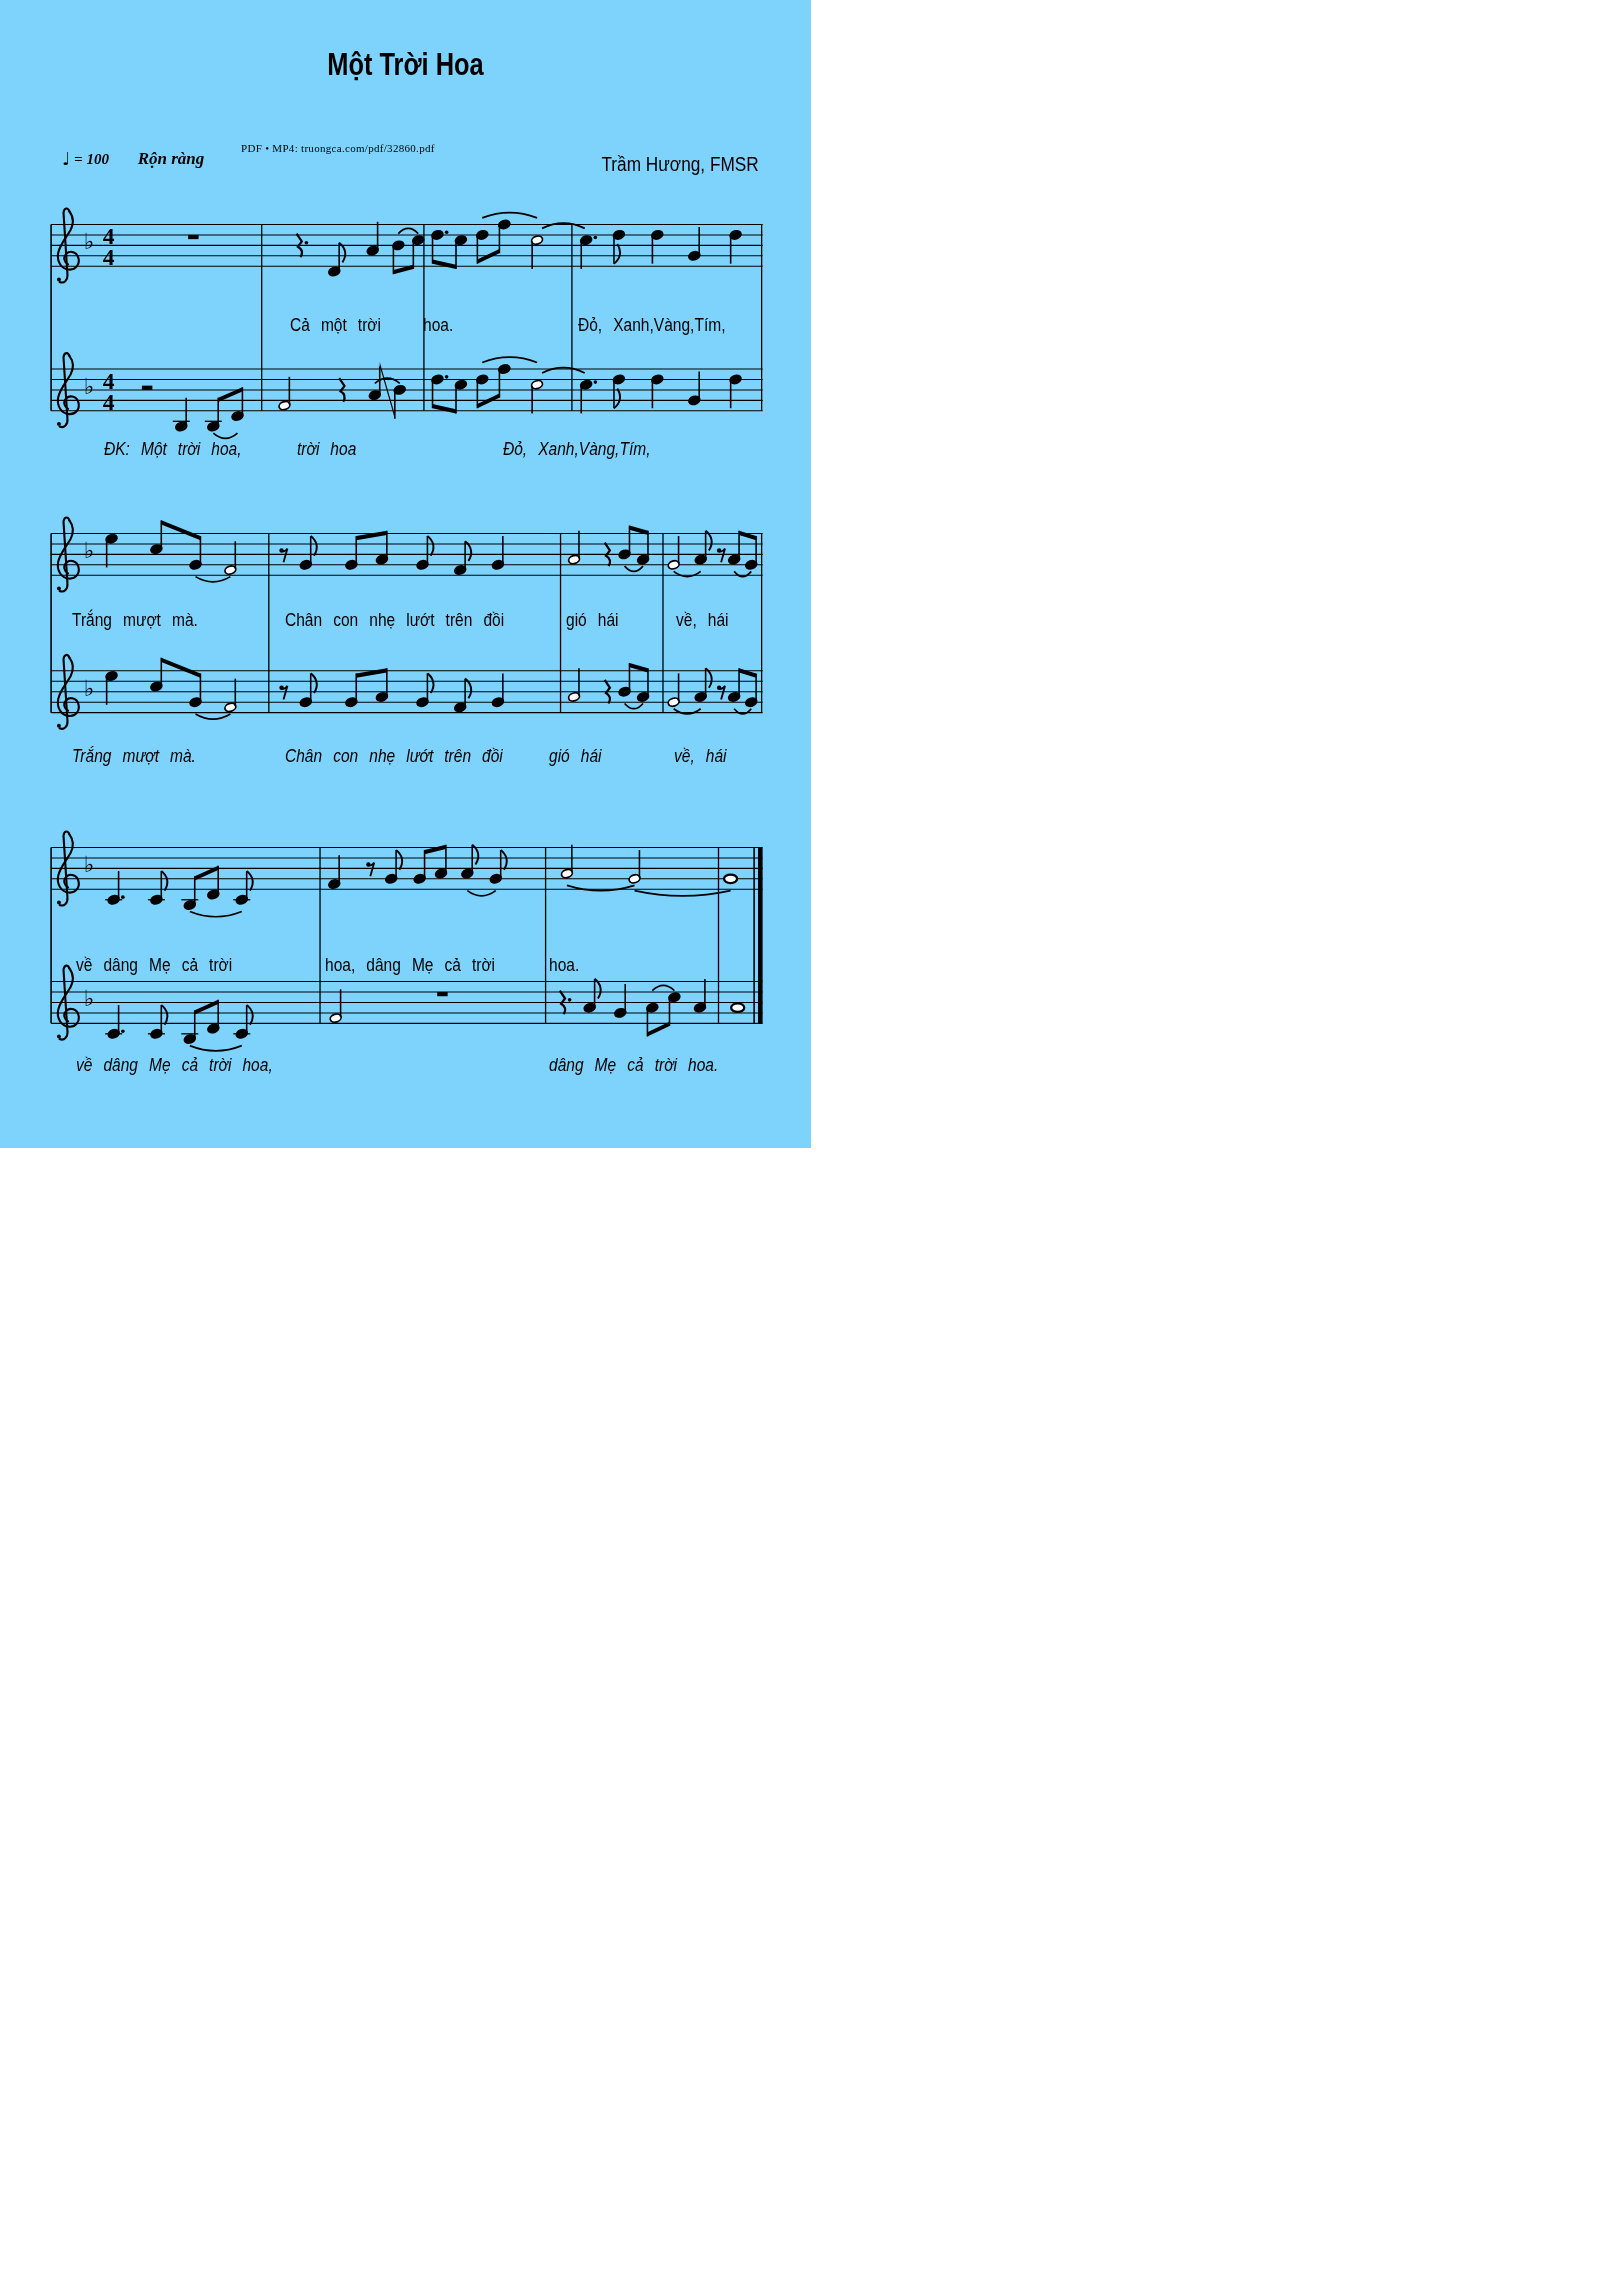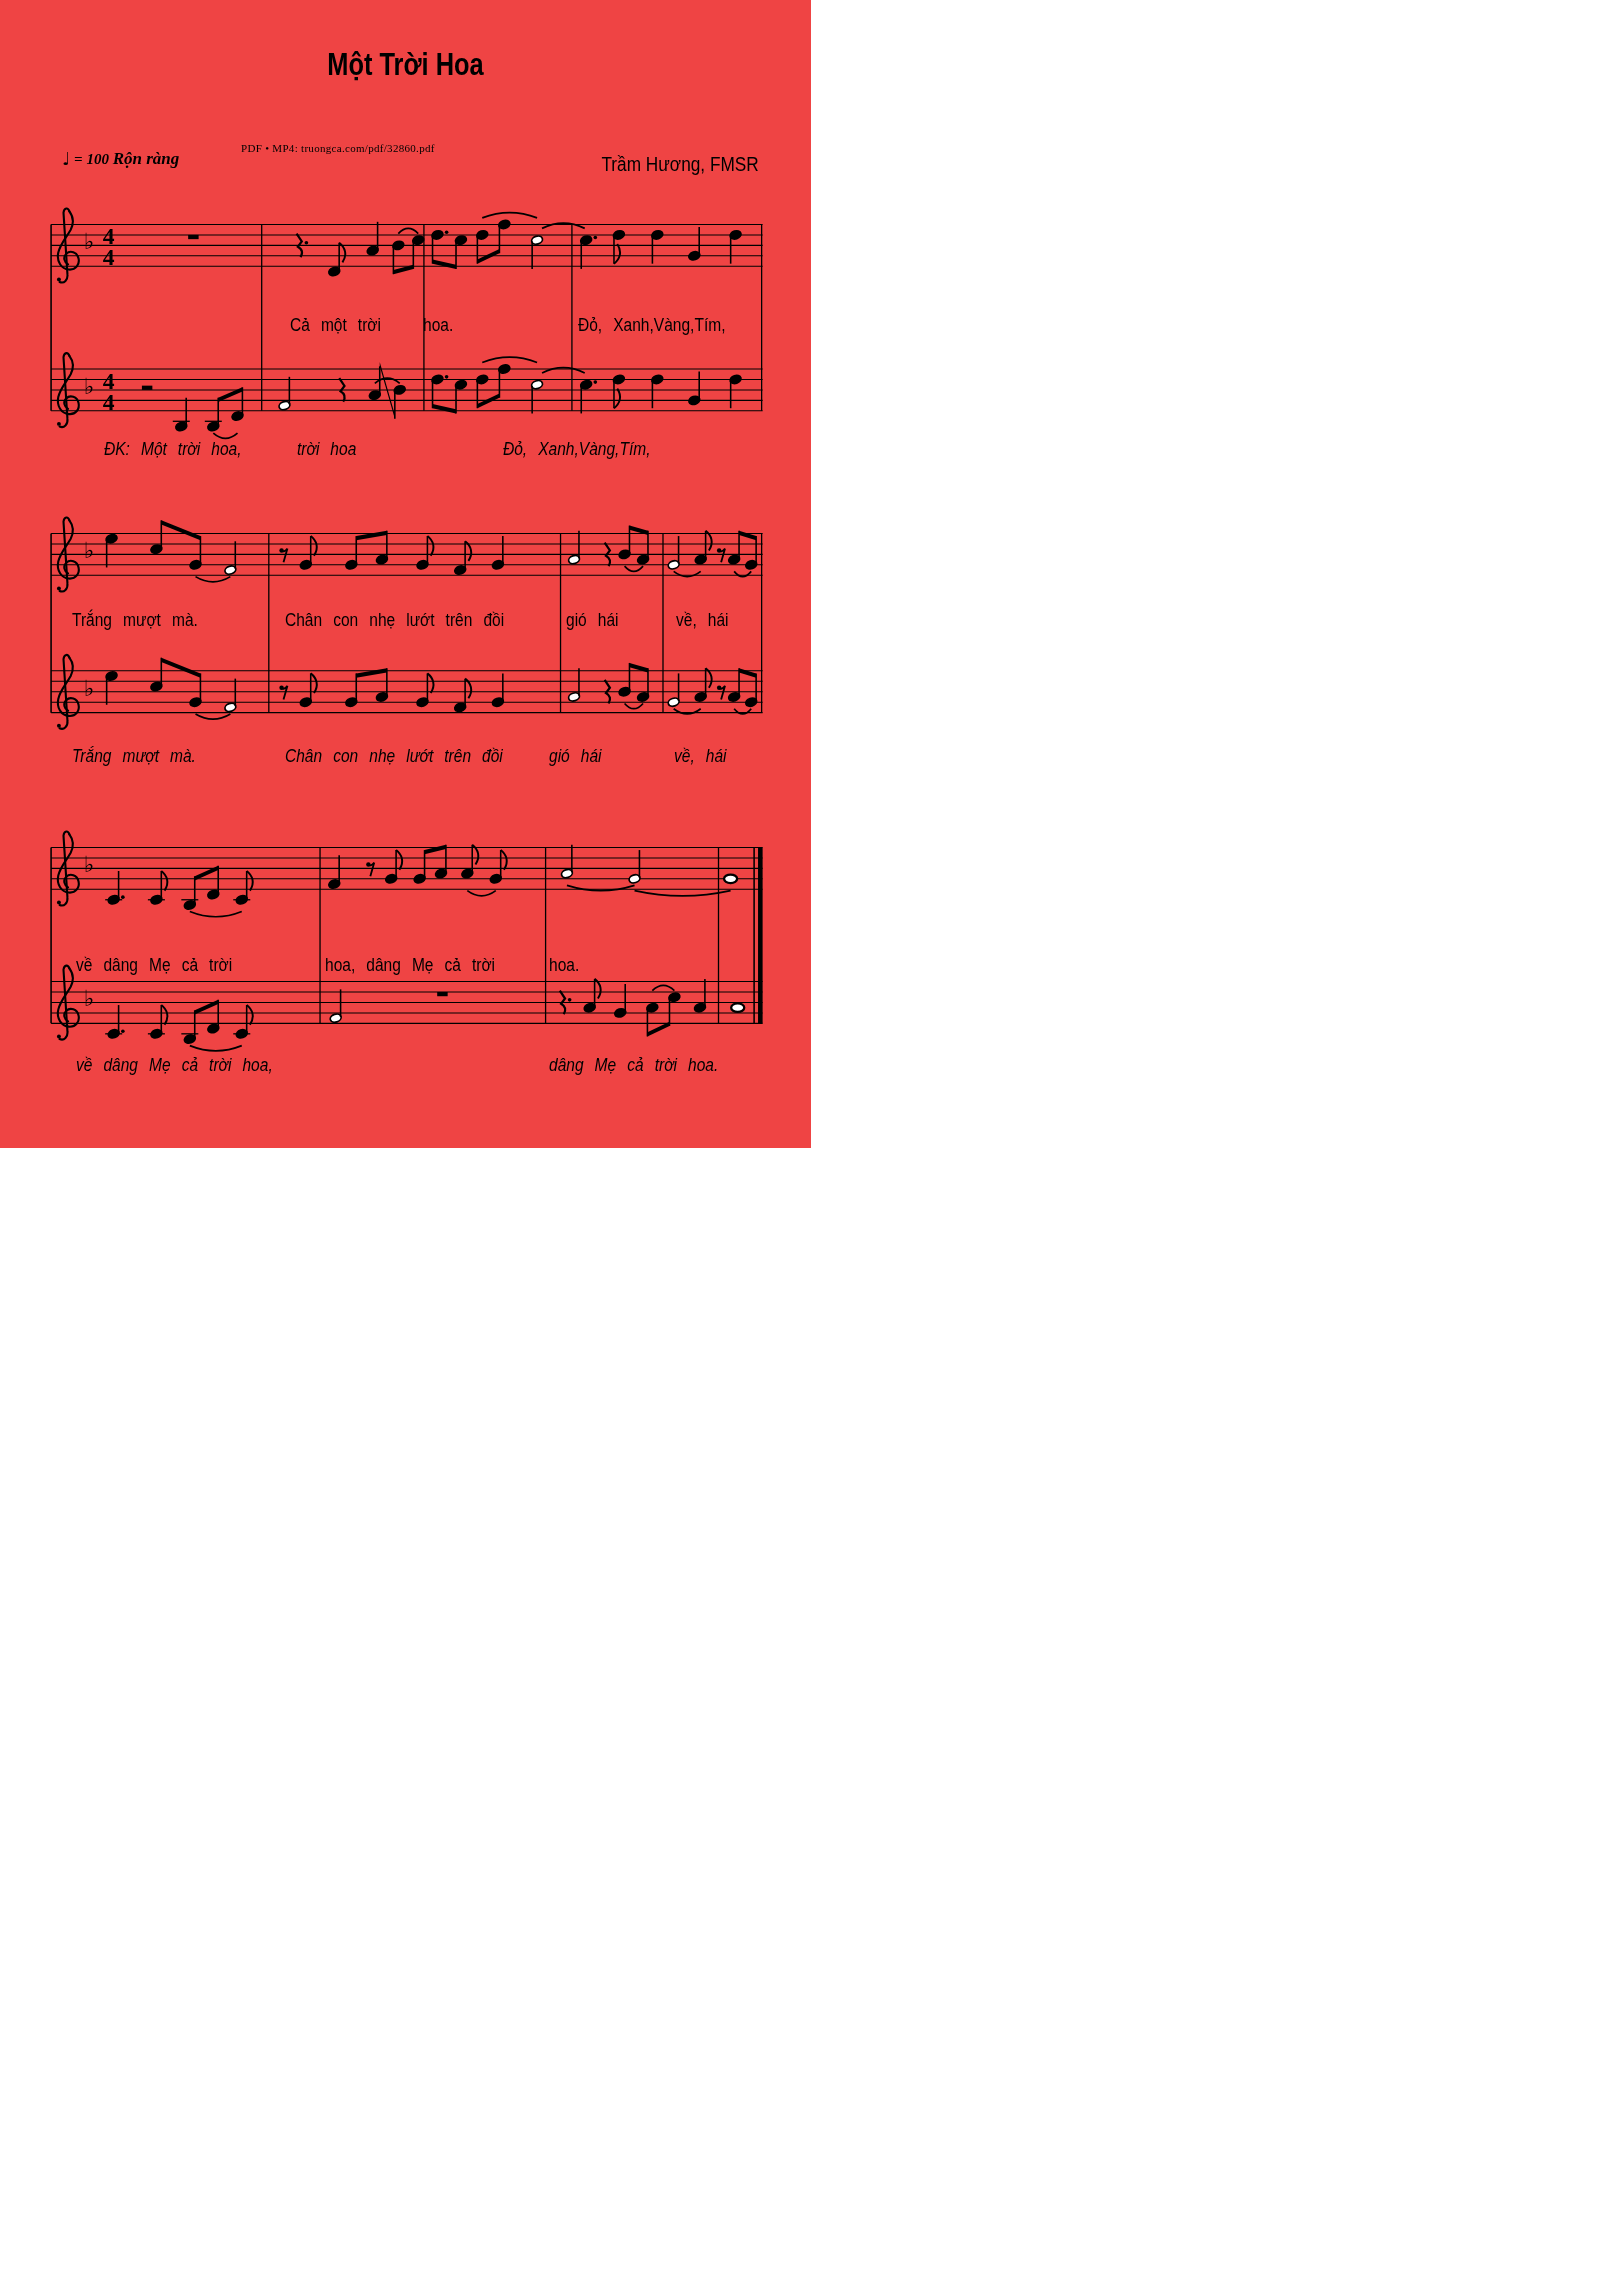--- a/index.html
+++ b/index.html
@@ -1,23 +1,23 @@
 <!DOCTYPE html>
 <html style="font-size:10.5px"><head>
 <meta charset="utf-8">
 <style>
   html,body{margin:0;padding:0;background:#fff;}
-  .page{position:relative;width:811px;height:1148px;background:#ef4444;overflow:hidden;
+  .page{position:relative;width:811px;height:1148px;background:#7dd3fc;overflow:hidden;
         font-family:"Liberation Sans",sans-serif;color:#000;}
   .title{position:absolute;top:47px;left:0;width:100%;text-align:center;
          font-size:31px;font-weight:bold;letter-spacing:0px;transform:scaleX(.82);}
   .tempo{position:absolute;top:149px;left:62px;white-space:nowrap;
          font-family:"Liberation Serif",serif;font-style:italic;font-weight:bold;font-size:15px;}
   .tempo .qnote{font-family:"DejaVu Sans",sans-serif;font-style:normal;font-size:17.7px;vertical-align:-1.3px;}
-  .tempo .feel{font-size:17px;}
+  .tempo .feel{margin-left:25px;font-size:17px;}
   .pdflink{position:absolute;top:142px;left:241px;font-family:"Liberation Serif",serif;
            font-size:11px;letter-spacing:0.3px;}
   .composer{position:absolute;top:153px;right:52px;font-size:19.6px;transform:scaleX(.88);
             transform-origin:right center;white-space:nowrap;}
   svg.system{position:absolute;left:38px;width:739px;height:262px;overflow:visible;}
   .lyr-row{position:absolute;left:0;top:0;width:811px;height:26px;}
   .lyr-row span{position:absolute;white-space:nowrap;font-size:18.3px;transform:scaleX(.85);
                 transform-origin:left center;word-spacing:7.9px;letter-spacing:0;}
   .lyr-row.italic span{font-style:italic;}
 </style>

